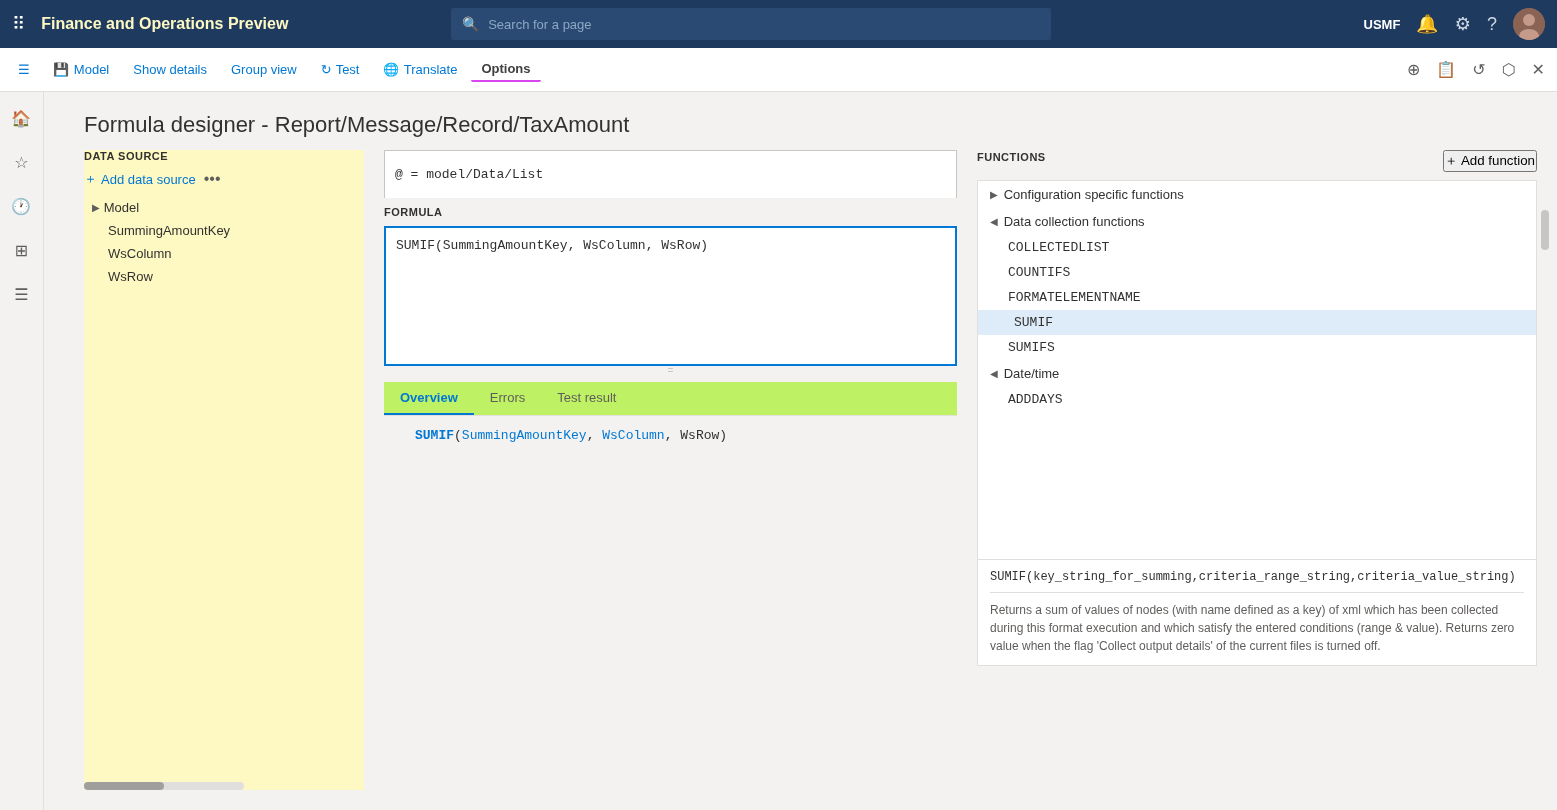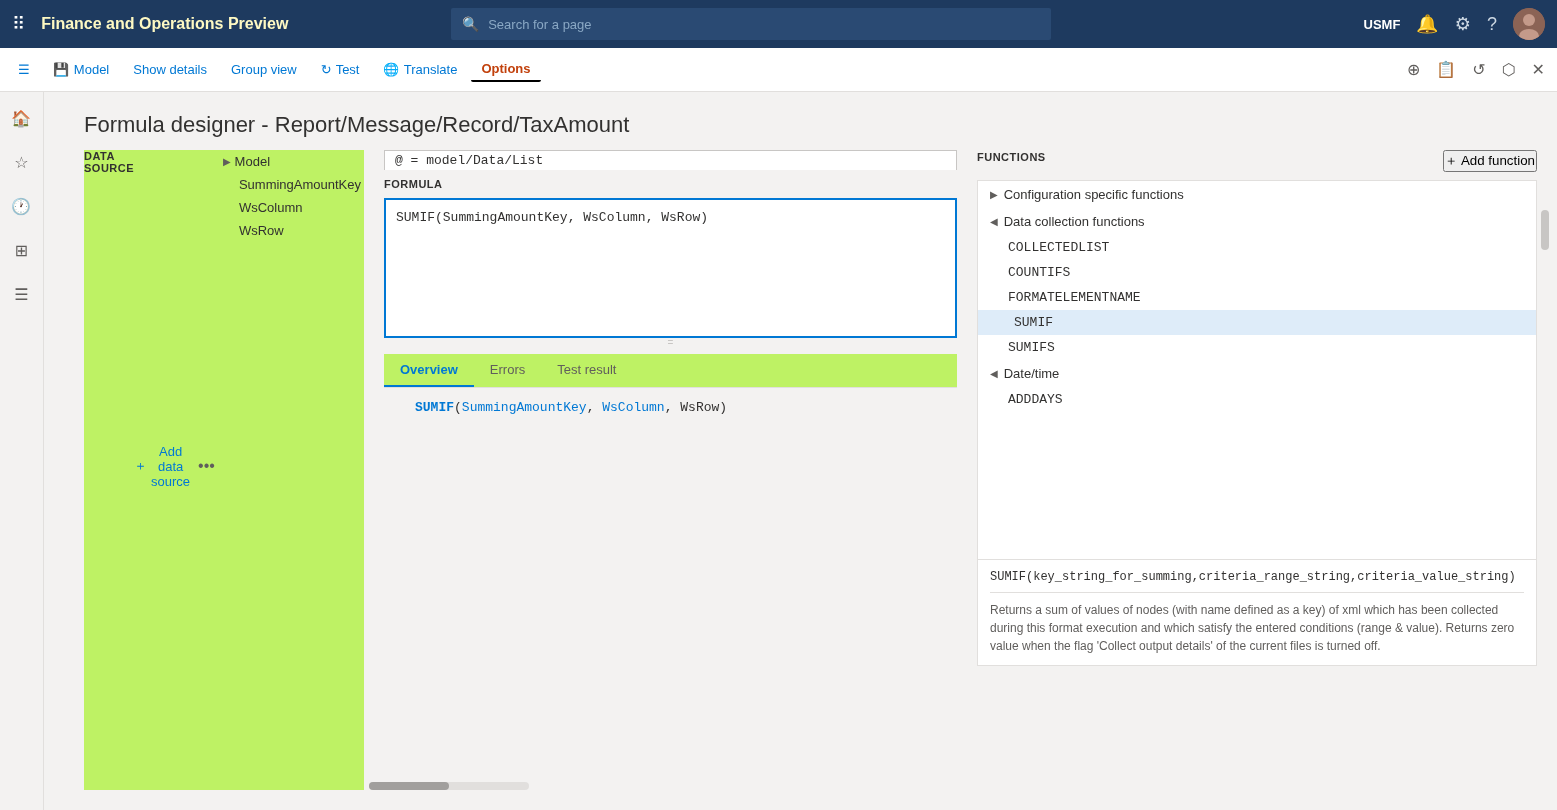--- a/index.html
+++ b/index.html
@@ -58,21 +58,21 @@
       align-items: center;
       gap: 4px;
       padding: 4px 10px;
       color: #0078d4;
       cursor: pointer;
       font-size: 13px;
       border-radius: 2px;
       background: none;
       border: none;
     }
-    .cmd-btn.active { font-weight: 600; color: #c2410c; border-bottom: 2px solid #000000; }
+    .cmd-btn.active { font-weight: 600; color: #404040; border-bottom: 2px solid #d946ef; }
     .cmd-right { margin-left: auto; display: flex; align-items: center; gap: 8px; }
     .cmd-icon-btn { color: #605e5c; cursor: pointer; font-size: 16px; padding: 4px; border-radius: 2px; background: none; border: none; }
 
     
     .layout {
       display: flex;
       height: calc(810px - 48px - 44px);
     }
 
     
@@ -120,23 +120,23 @@
       display: flex;
       flex: 1;
       gap: 0;
       padding: 0 20px 20px 40px;
       overflow: hidden;
     }
 
     
     .left-panel {
       width: 280px;
-      background: #bef264;
-      display: flex;
-      flex-direction: row;
+      background: #fef9c3;
+      display: flex;
+      flex-direction: column;
       margin-right: 20px;
     }
     .panel-section-title {
       font-size: 11px;
       font-weight: 700;
       color: #323130;
       letter-spacing: 0.5px;
       text-transform: uppercase;
       margin-bottom: 8px;
     }
@@ -176,21 +176,21 @@
     .middle-panel {
       flex: 1;
       display: flex;
       flex-direction: column;
       min-width: 0;
     }
 
     .formula-path {
       font-size: 13px;
       color: #323130;
-      padding: 2px 10px;
+      padding: 16px 10px;
       background: white;
       border: 1px solid #c8c6c4;
       border-bottom: none;
       font-family: 'Courier New', monospace;
     }
 
     .formula-section-title {
       font-size: 11px;
       font-weight: 700;
       color: #323130;

